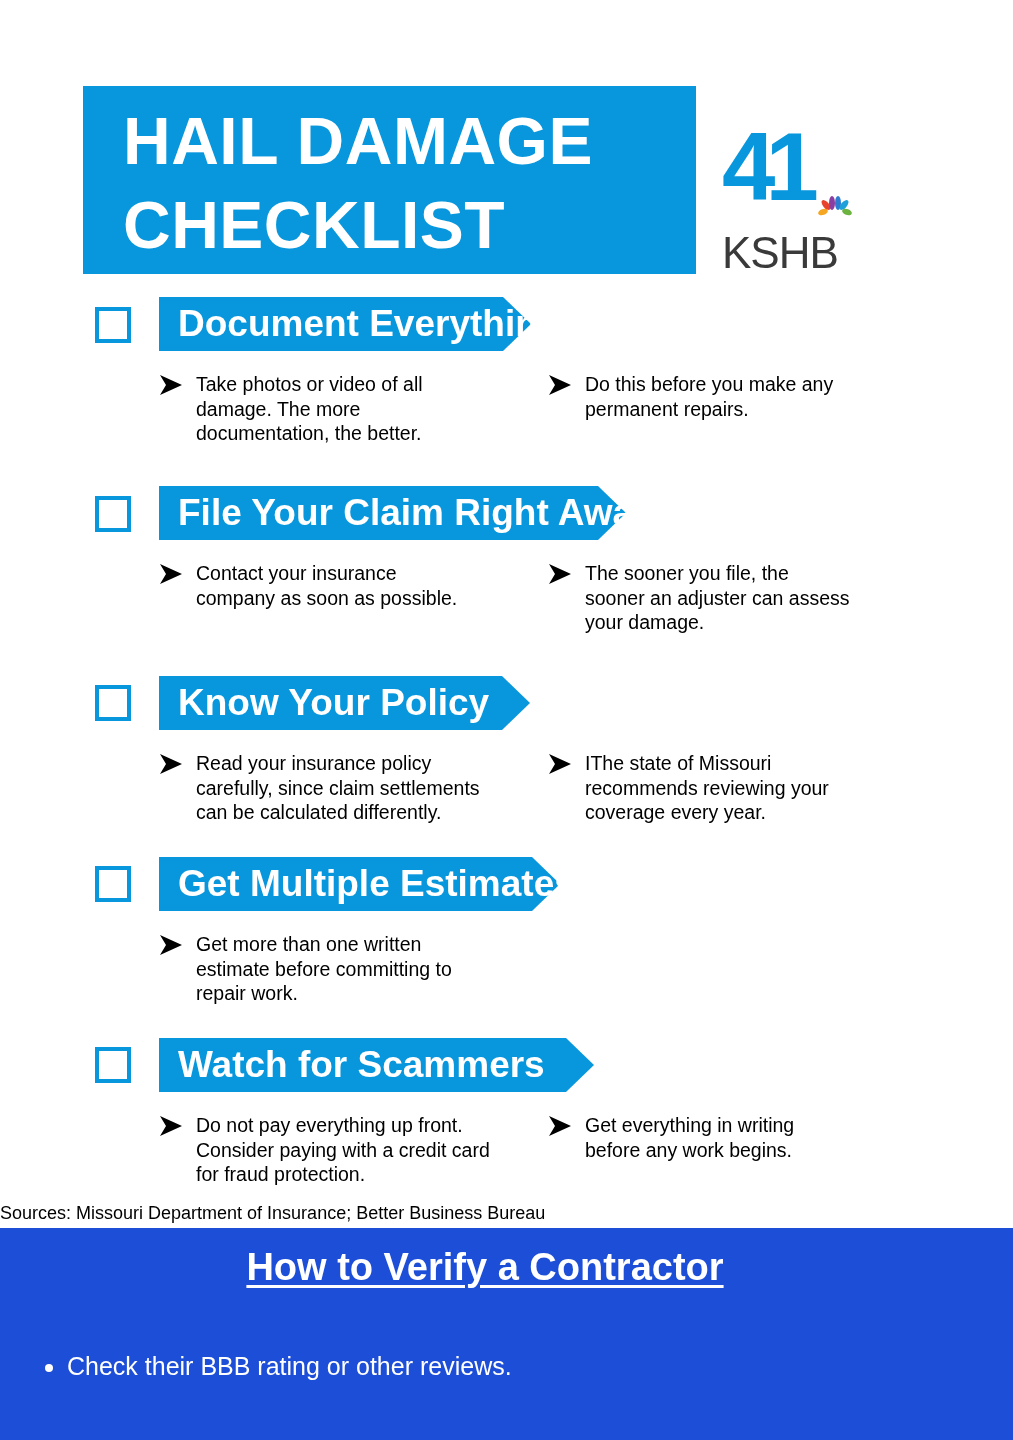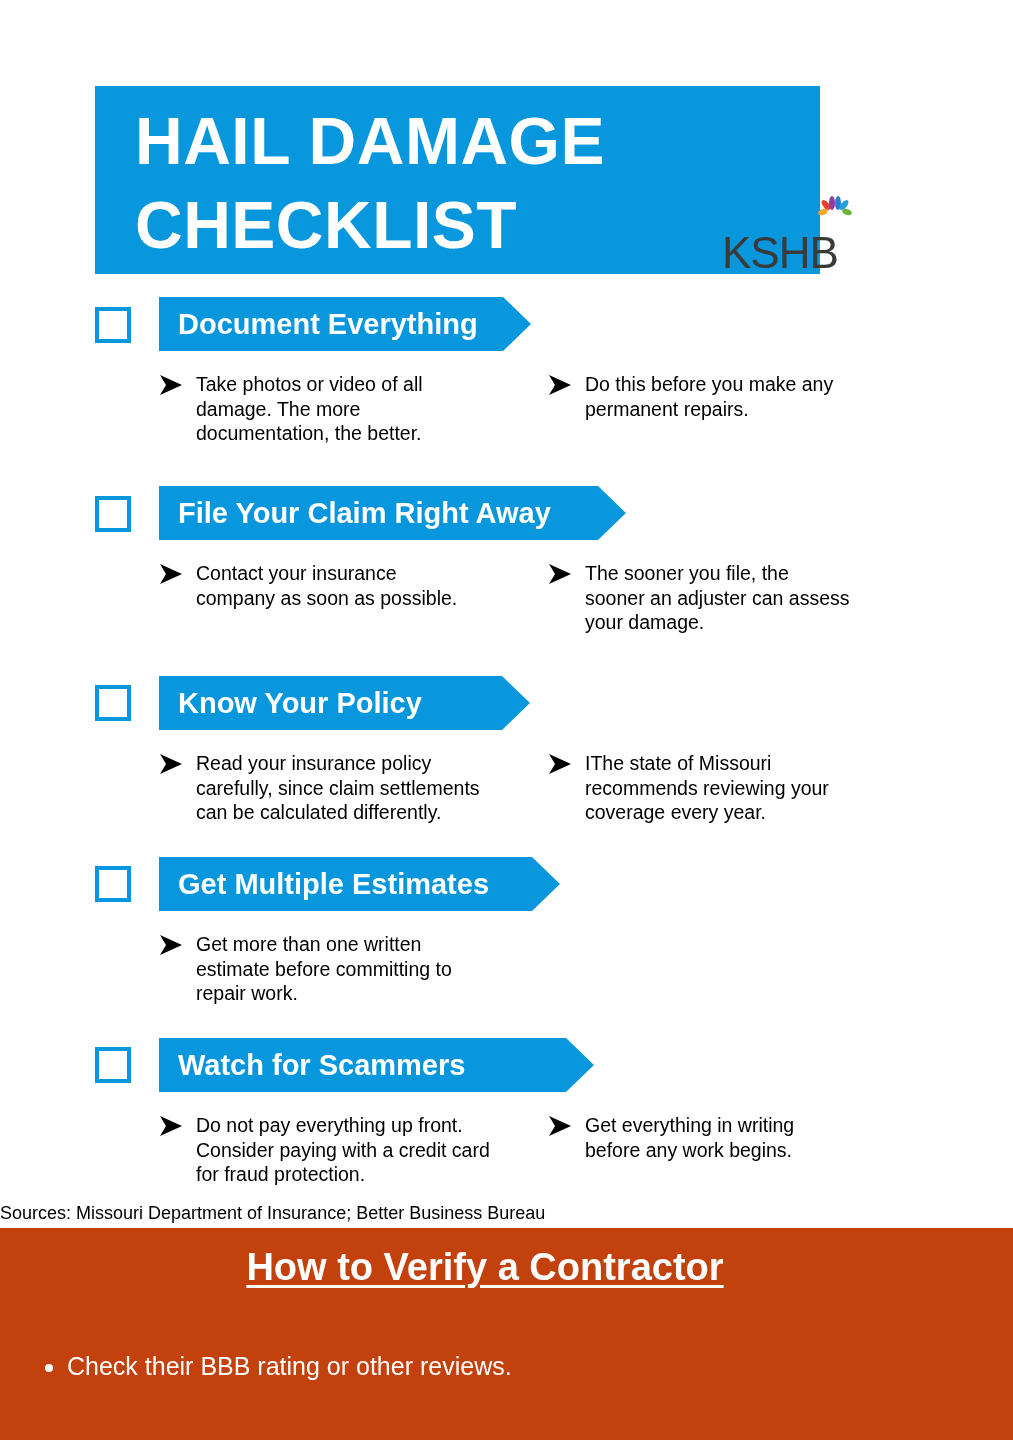--- a/index.html
+++ b/index.html
@@ -1,31 +1,31 @@
 <!DOCTYPE html>
 <html><head>
 <meta charset="utf-8">
 <style>
   html,body{margin:0;padding:0;}
   body{width:1013px;height:1440px;background:#ffffff;position:relative;overflow:hidden;font-family:"Liberation Sans",sans-serif;color:#000;}
-  .title-banner{position:absolute;left:95px;top:86px;width:725px;height:188px;background:#0897dc;}
+  .title-banner{position:absolute;left:83px;top:86px;width:613px;height:188px;background:#0897dc;}
   .title-line{position:absolute;left:40px;color:#fff;font-weight:bold;font-size:66px;line-height:70px;letter-spacing:0.5px;}
   .logo{position:absolute;left:722px;top:124px;width:135px;height:150px;}
   .logo-num{position:absolute;left:0;top:-12px;color:#0897dc;font-weight:bold;font-size:96px;letter-spacing:-10px;font-family:"Liberation Sans",sans-serif;}
   .logo-call{position:absolute;left:0;top:104px;color:#3a3a3a;font-size:44px;letter-spacing:-1px;font-family:"Liberation Sans",sans-serif;}
   .peacock{position:absolute;left:96px;top:72px;}
   .checkbox{position:absolute;left:95px;width:28px;height:28px;border:4px solid #0897dc;box-sizing:content-box;}
   .section-tab{position:absolute;left:159px;height:54px;}
   .section-tab svg{position:absolute;left:0;top:0;}
-  .section-label{position:absolute;left:19px;top:0;line-height:54px;color:#fff;font-weight:bold;font-size:29px;white-space:nowrap;}
+  .section-label{position:absolute;left:19px;top:0;line-height:54px;color:#fff;font-weight:bold;font-size:37px;white-space:nowrap;}
   .bullet{position:absolute;font-size:19.5px;line-height:24.5px;}
   .bullet .arrow{position:absolute;left:0;top:3px;}
   .bullet .txt{position:absolute;left:36px;top:0;white-space:pre-line;width:340px;}
   .sources{position:absolute;left:0;width:966px;top:1203px;text-align:left;font-size:18px;}
-  .footer{position:absolute;left:0;top:1228px;width:1013px;height:212px;background:#c2410c;color:#fff;}
+  .footer{position:absolute;left:0;top:1228px;width:1013px;height:212px;background:#1d4ed8;color:#fff;}
   .footer-title{position:absolute;left:0;width:970px;top:18px;text-align:center;font-size:38px;font-weight:bold;text-decoration:underline;text-decoration-thickness:3px;text-underline-offset:5px;}
   .footer-item{position:absolute;left:45px;font-size:25px;}
   .footer-item .dot{display:inline-block;width:8px;height:8px;border-radius:50%;background:#fff;vertical-align:middle;margin-right:14px;}
 </style>
 </head>
 <body>
 
 <div class="title-banner">
   <div class="title-line" style="top:20px;">HAIL DAMAGE</div>
   <div class="title-line" style="top:104px;">CHECKLIST</div>

